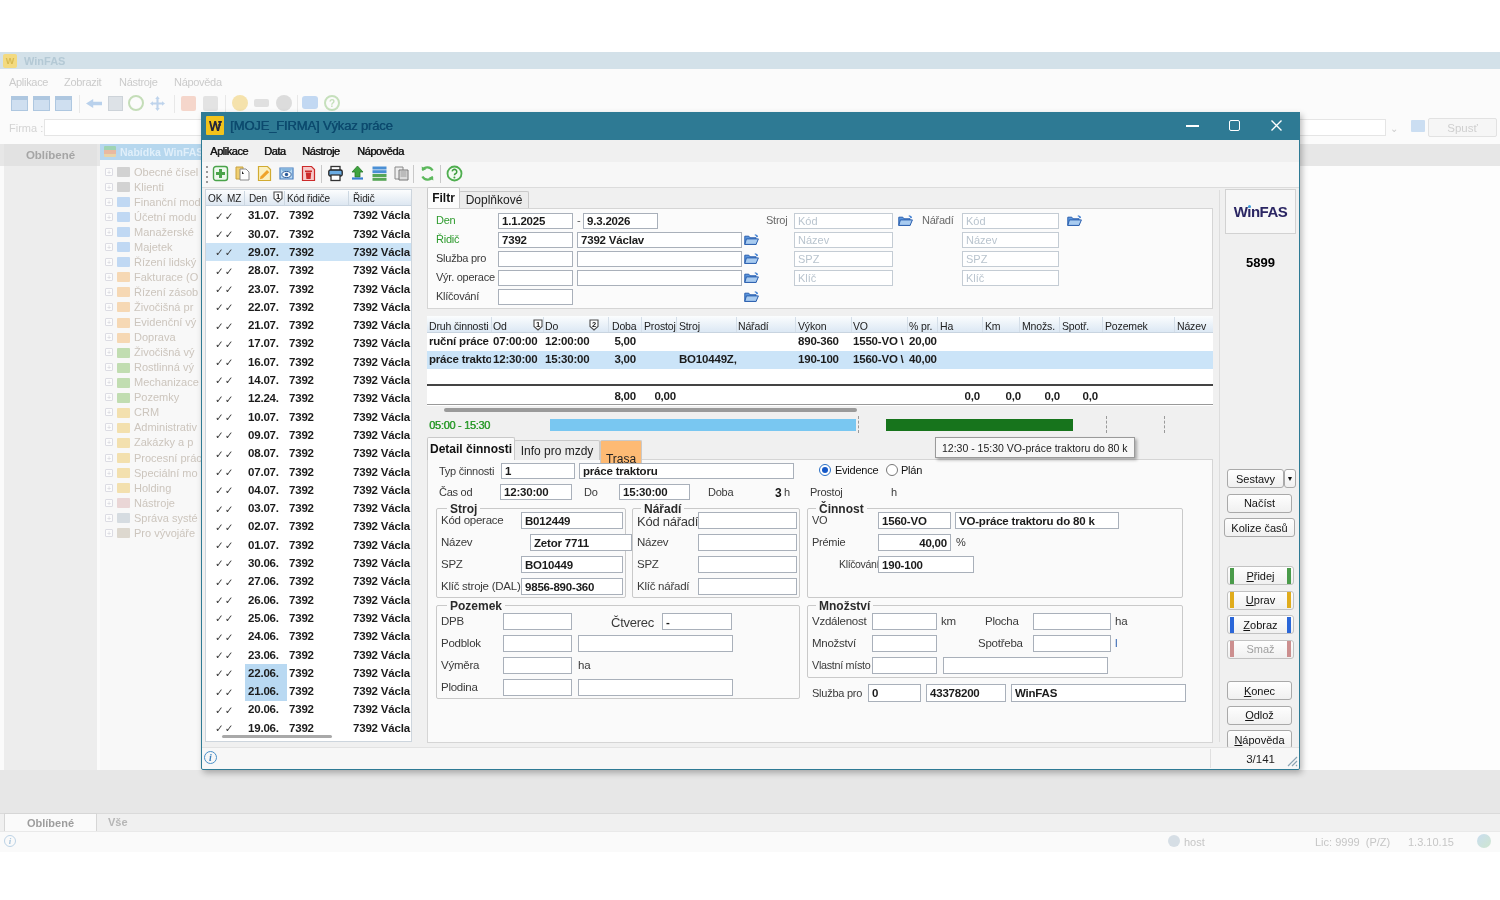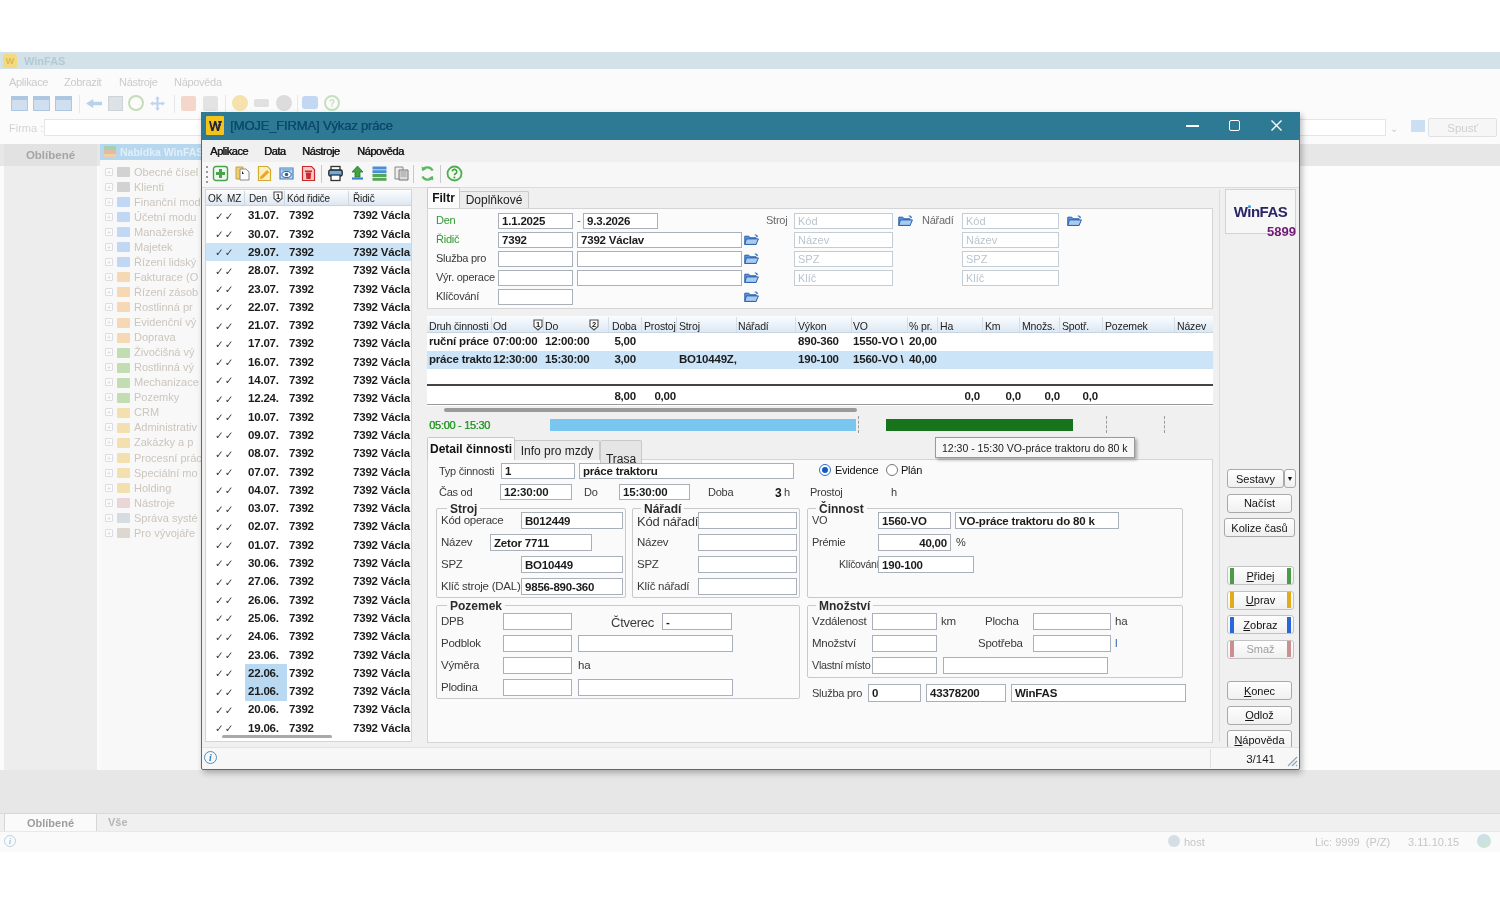--- a/index.html
+++ b/index.html
@@ -79,21 +79,21 @@
 <div class="a" style="left:17px;top:113.3px;width:13px;height:10px;background:#c0d8f3;border-radius:1px"></div>
 <div class="a" style="left:34px;top:111.8px;font:400 11px 'Liberation Sans';color:#ccc5bd;white-space:nowrap">Řízení lidský</div>
 <div class="a" style="left:5px;top:128.8px;width:8px;height:8px;border:1px solid #dcdce3;background:#fcfcfc;border-radius:1px;font:400 7px 'Liberation Sans';color:#d0d0d8;line-height:7px;text-align:center">+</div>
 <div class="a" style="left:17px;top:128.3px;width:13px;height:10px;background:#f6d8b4;border-radius:1px"></div>
 <div class="a" style="left:34px;top:126.8px;font:400 11px 'Liberation Sans';color:#ccc5bd;white-space:nowrap">Fakturace (O</div>
 <div class="a" style="left:5px;top:143.9px;width:8px;height:8px;border:1px solid #dcdce3;background:#fcfcfc;border-radius:1px;font:400 7px 'Liberation Sans';color:#d0d0d8;line-height:7px;text-align:center">+</div>
 <div class="a" style="left:17px;top:143.4px;width:13px;height:10px;background:#f6d8b4;border-radius:1px"></div>
 <div class="a" style="left:34px;top:141.9px;font:400 11px 'Liberation Sans';color:#ccc5bd;white-space:nowrap">Řízení zásob</div>
 <div class="a" style="left:5px;top:158.9px;width:8px;height:8px;border:1px solid #dcdce3;background:#fcfcfc;border-radius:1px;font:400 7px 'Liberation Sans';color:#d0d0d8;line-height:7px;text-align:center">+</div>
 <div class="a" style="left:17px;top:158.4px;width:13px;height:10px;background:#f6d8b4;border-radius:1px"></div>
-<div class="a" style="left:34px;top:156.9px;font:400 11px 'Liberation Sans';color:#ccc5bd;white-space:nowrap">Rostlinná pr</div>
+<div class="a" style="left:34px;top:156.9px;font:400 11px 'Liberation Sans';color:#ccc5bd;white-space:nowrap">Živočišná pr</div>
 <div class="a" style="left:5px;top:174.0px;width:8px;height:8px;border:1px solid #dcdce3;background:#fcfcfc;border-radius:1px;font:400 7px 'Liberation Sans';color:#d0d0d8;line-height:7px;text-align:center">+</div>
 <div class="a" style="left:17px;top:173.5px;width:13px;height:10px;background:#f6d8b4;border-radius:1px"></div>
 <div class="a" style="left:34px;top:172.0px;font:400 11px 'Liberation Sans';color:#ccc5bd;white-space:nowrap">Evidenční vý</div>
 <div class="a" style="left:5px;top:189.1px;width:8px;height:8px;border:1px solid #dcdce3;background:#fcfcfc;border-radius:1px;font:400 7px 'Liberation Sans';color:#d0d0d8;line-height:7px;text-align:center">+</div>
 <div class="a" style="left:17px;top:188.6px;width:13px;height:10px;background:#f6d8b4;border-radius:1px"></div>
 <div class="a" style="left:34px;top:187.1px;font:400 11px 'Liberation Sans';color:#ccc5bd;white-space:nowrap">Doprava</div>
 <div class="a" style="left:5px;top:204.1px;width:8px;height:8px;border:1px solid #dcdce3;background:#fcfcfc;border-radius:1px;font:400 7px 'Liberation Sans';color:#d0d0d8;line-height:7px;text-align:center">+</div>
 <div class="a" style="left:17px;top:203.6px;width:13px;height:10px;background:#c1ddb1;border-radius:1px"></div>
 <div class="a" style="left:34px;top:202.1px;font:400 11px 'Liberation Sans';color:#ccc5bd;white-space:nowrap">Živočišná vý</div>
 <div class="a" style="left:5px;top:219.2px;width:8px;height:8px;border:1px solid #dcdce3;background:#fcfcfc;border-radius:1px;font:400 7px 'Liberation Sans';color:#d0d0d8;line-height:7px;text-align:center">+</div>
@@ -135,21 +135,21 @@
 </div>
 <div class="a" style="left:0;top:770px;width:1500px;height:43px;background:#e7e7e7"></div>
 <div class="a" style="left:0;top:813px;width:1500px;height:18px;background:#f0f0f0;border-top:1px solid #dadada"></div>
 <div class="a" style="left:4px;top:813px;width:93px;height:18px;background:#fafafa;border:1px solid #d6d6d6;border-bottom:none;font:700 11px 'Liberation Sans';color:#9d9d9d;display:flex;align-items:center;justify-content:center">Oblíbené</div>
 <div class="a" style="left:108px;top:816px;font:700 11px 'Liberation Sans';color:#b6b6b6">Vše</div>
 <div class="a" style="left:0;top:831px;width:1500px;height:21px;background:#fafafa;border-top:1px solid #e9e9e9"></div>
 <div class="a" style="left:4px;top:835px;width:12px;height:12px;border:1px solid #bdd3e6;border-radius:50%;font:italic 700 9px 'Liberation Serif';color:#a9c6de;display:flex;align-items:center;justify-content:center">i</div>
 <div class="a" style="left:1168px;top:835px;width:12px;height:12px;background:#d6dee5;border-radius:50%"></div>
 <div class="a" style="left:1184px;top:836px;font:400 11px 'Liberation Sans';color:#c6c6c6">host</div>
 <div class="a" style="left:1315px;top:836px;font:400 11px 'Liberation Sans';color:#c6c6c6">Lic: 9999&nbsp;&nbsp;(P/Z)</div>
-<div class="a" style="left:1408px;top:836px;font:400 11px 'Liberation Sans';color:#c6c6c6">3.11.10.15</div>
+<div class="a" style="left:1408px;top:836px;font:400 11px 'Liberation Sans';color:#c6c6c6">1.3.10.15</div>
 <div class="a" style="left:1477px;top:834px;width:14px;height:14px;background:linear-gradient(135deg,#c9ddf0,#cfe6cf);border-radius:50%"></div>
 <div class="a" style="left:201px;top:112px;width:1099px;height:658px;background:#f0f0f0;border:1px solid #2e7a94;border-radius:0 0 2px 2px;box-shadow:2px 3px 6px rgba(0,0,0,.28)"></div>
 <div class="a" style="left:201px;top:112px;width:1099px;height:28px;background:#2e7a94"></div>
 <div class="a" style="left:206px;top:116px;width:18px;height:19px;background:#f2c31c;border-radius:1px;display:flex;align-items:center;justify-content:center">
       <svg width="15" height="12" viewBox="0 0 15 12">
         <path d="M1 1 L3.4 11 L5.4 11 L7.2 4.5 L9 11 L11 11 L13.4 1 L11.6 1 L9.9 8 L8.1 1 L6.3 1 L4.5 8 L2.8 1 Z" fill="#23233c"></path>
         <rect x="10.2" y="1" width="3.6" height="1.7" fill="#23233c"></rect>
         <rect x="10.2" y="4.2" width="2.7" height="1.5" fill="#23233c"></rect>
       </svg>
     </div>
@@ -489,21 +489,21 @@
 <div class="a" style="left:427px;top:404px;width:786px;height:1px;background:#999"></div>
 <div class="a" style="left:444px;top:408px;width:413px;height:3.5px;background:#9a9a9a;border-radius:2px"></div>
 <div class="a sb" style="left:429px;top:419px;font:400 11px 'Liberation Sans';color:#2e9b2e;letter-spacing:-0.3px">05:00 - 15:30</div>
 <div class="a" style="left:550px;top:418.5px;width:306px;height:12.5px;background:#79c7f1"></div>
 <div class="a" style="left:886px;top:418.5px;width:187px;height:12.5px;background:#17741c"></div>
 <div class="a" style="left:858px;top:416px;width:1px;height:17px;border-left:1px dashed #9a9a9a"></div>
 <div class="a" style="left:1105.5px;top:416px;width:1px;height:17px;border-left:1px dashed #9a9a9a"></div>
 <div class="a" style="left:1164px;top:416px;width:1px;height:17px;border-left:1px dashed #9a9a9a"></div>
 <div class="a" style="left:427px;top:459px;width:786px;height:284px;background:#fafafa;border:1px solid #d5d5d5"></div>
 <div class="a" style="left:514px;top:440px;width:86px;height:20px;background:#ececec;border:1px solid #c9c9c9;border-bottom:none;border-radius:2px 2px 0 0;font:400 12px 'Liberation Sans';color:#222;display:flex;align-items:center;justify-content:center">Info pro mzdy</div>
-<div class="a" style="left:600px;top:440px;width:42px;height:37px;background:#e5e5e5;border:1px solid #c9c9c9;border-bottom:none;border-radius:2px 2px 0 0;font:400 12px 'Liberation Sans';color:#222;display:flex;align-items:center;justify-content:center">Trasa</div>
+<div class="a" style="left:600px;top:440px;width:42px;height:37px;background:#fdba74;border:1px solid #c9c9c9;border-bottom:none;border-radius:2px 2px 0 0;font:400 12px 'Liberation Sans';color:#222;display:flex;align-items:center;justify-content:center">Trasa</div>
 <div class="a" style="left:427px;top:437px;width:88px;height:23px;background:#fafafa;border:1px solid #c9c9c9;border-bottom:none;border-radius:2px 2px 0 0;font:700 12px 'Liberation Sans';color:#111;display:flex;align-items:center;justify-content:center">Detail činnosti</div>
 <div class="a" style="left:935px;top:437px;height:21px;background:#f7f7f7;border:1px solid #9a9a9a;box-shadow:2px 2px 3px rgba(0,0,0,.3);white-space:nowrap;padding:0 6px;font:400 10.5px 'Liberation Sans';color:#222;display:flex;align-items:center;justify-content:center;z-index:5">12:30 - 15:30 VO-práce traktoru do 80 k</div>
 <div class="lb" style="left:439px;top:465px">Typ činnosti</div>
 <div class="fld" style="left:501px;top:463px;width:74px;height:16px">1</div>
 <div class="fld" style="left:579px;top:463px;width:215px;height:16px">práce traktoru</div>
 <div class="a" style="left:819px;top:464px;width:12px;height:12px;border:1px solid #2a6fc4;border-radius:50%;background:#fff"></div>
 <div class="a" style="left:822px;top:467px;width:6px;height:6px;background:#1458c8;border-radius:50%"></div>
 <div class="lb" style="left:835px;top:464px;color:#111">Evidence</div>
 <div class="a" style="left:886px;top:464px;width:12px;height:12px;border:1px solid #777;border-radius:50%;background:#fff"></div>
 <div class="lb" style="left:901px;top:464px;color:#111">Plán</div>
@@ -514,21 +514,21 @@
 <div class="lb" style="left:708px;top:486px">Doba</div>
 <div class="a" style="left:775px;top:486px;font:700 12px 'Liberation Sans';color:#111">3</div>
 <div class="lb" style="left:784px;top:486px">h</div>
 <div class="lb" style="left:810px;top:486px">Prostoj</div>
 <div class="lb" style="left:891px;top:486px">h</div>
 <div class="grp" style="left:436px;top:508px;width:190px;height:90px"></div>
 <div class="gt" style="left:447px;top:502px">Stroj</div>
 <div class="lb" style="left:441px;top:514px;font-size:11.5px">Kód operace</div>
 <div class="fld" style="left:521px;top:512px;width:102px;height:17px">B012449</div>
 <div class="lb" style="left:441px;top:536px;font-size:11.5px">Název</div>
-<div class="fld" style="left:490px;top:534px;width:102px;height:17px">Zetor 7711</div>
+<div class="fld" style="left:530px;top:534px;width:102px;height:17px">Zetor 7711</div>
 <div class="lb" style="left:441px;top:558px;font-size:11.5px">SPZ</div>
 <div class="fld" style="left:521px;top:556px;width:102px;height:17px">BO10449</div>
 <div class="lb" style="left:441px;top:580px;font-size:11.5px">Klíč stroje (DAL)</div>
 <div class="fld" style="left:521px;top:578px;width:102px;height:17px">9856-890-360</div>
 <div class="grp" style="left:632px;top:508px;width:168px;height:90px"></div>
 <div class="gt" style="left:641px;top:502px">Nářadí</div>
 <div class="lb" style="left:637px;top:514px;font-size:13px">Kód nářadí</div>
 <div class="fld" style="left:698px;top:512px;width:99px;height:17px"></div>
 <div class="lb" style="left:637px;top:536px;font-size:11.5px">Název</div>
 <div class="fld" style="left:698px;top:534px;width:99px;height:17px"></div>
@@ -578,21 +578,21 @@
 <div class="fld" style="left:872px;top:657px;width:65px;height:17px"></div>
 <div class="fld" style="left:943px;top:657px;width:165px;height:17px"></div>
 <div class="lb" style="left:812px;top:687px">Služba pro</div>
 <div class="fld" style="left:868px;top:684px;width:53px;height:18px">0</div>
 <div class="fld" style="left:926px;top:684px;width:80px;height:18px">43378200</div>
 <div class="fld" style="left:1011px;top:684px;width:175px;height:18px">WinFAS</div>
 <div class="a" style="left:1219px;top:190px;width:1px;height:552px;background:#dddddd"></div>
 <div class="a" style="left:1225px;top:189px;width:71px;height:45px;background:#f7f7f7;border:1px solid #d2d2d2;display:flex;align-items:center;justify-content:center">
       <span style="font:700 15px 'Liberation Sans';color:#2b2663;letter-spacing:-0.5px">W<span style="position:relative">i<span style="position:absolute;left:1px;top:1.5px;width:3px;height:3px;background:#3fa0dc;border-radius:50%"></span></span>nFAS</span>
     </div>
-<div class="a" style="left:1225px;top:224px;width:71px;text-align:right;font:700 13px 'Liberation Sans';color:#701a75">5899</div>
+<div class="a" style="left:1225px;top:255px;width:71px;text-align:center;font:700 13px 'Liberation Sans';color:#000000">5899</div>
 <div class="btn" style="left:1227px;top:469px;width:57px;height:19px">Sestavy</div>
 <div class="btn" style="left:1284px;top:469px;width:12px;height:19px;font-size:7px">▼</div>
 <div class="btn" style="left:1227px;top:493.5px;width:65px;height:19px">Načíst</div>
 <div class="btn" style="left:1224px;top:518px;width:71px;height:19px">Kolize časů</div>
 <div class="btn" style="left:1227px;top:566px;width:67px;height:19px;color:#111;border-color:#c2c2c2"><span class="u">P</span>řidej</div>
 <div class="a" style="left:1230px;top:567.5px;width:4px;height:16px;background:#4a9b4a"></div>
 <div class="a" style="left:1287px;top:567.5px;width:4px;height:16px;background:#4a9b4a"></div>
 <div class="btn" style="left:1227px;top:590.5px;width:67px;height:19px;color:#111;border-color:#c2c2c2"><span class="u">U</span>prav</div>
 <div class="a" style="left:1230px;top:592.0px;width:4px;height:16px;background:#e0ac1c"></div>
 <div class="a" style="left:1287px;top:592.0px;width:4px;height:16px;background:#e0ac1c"></div>

